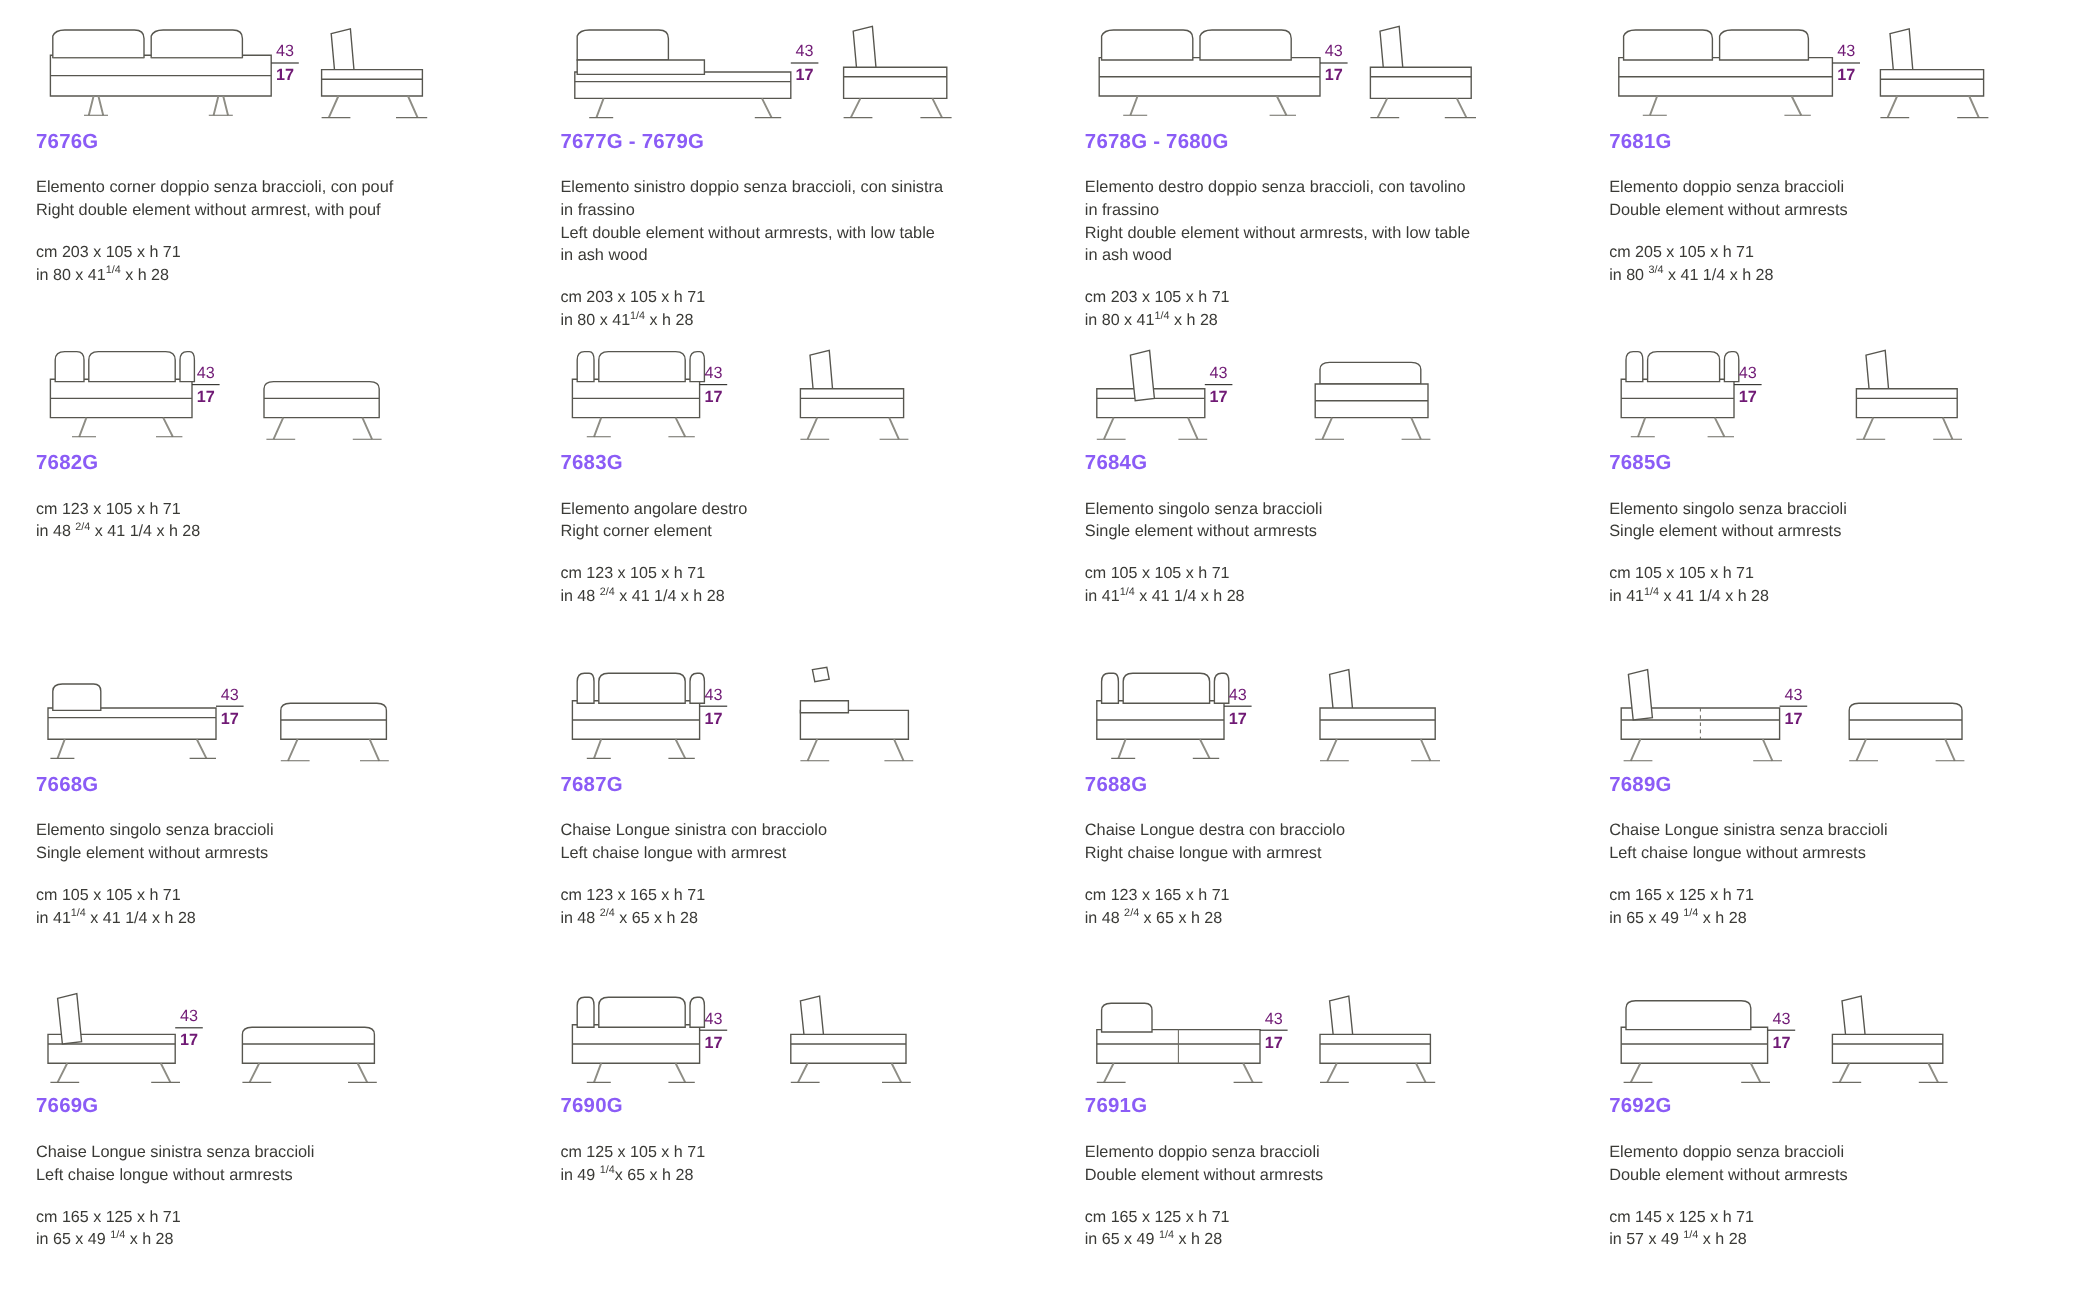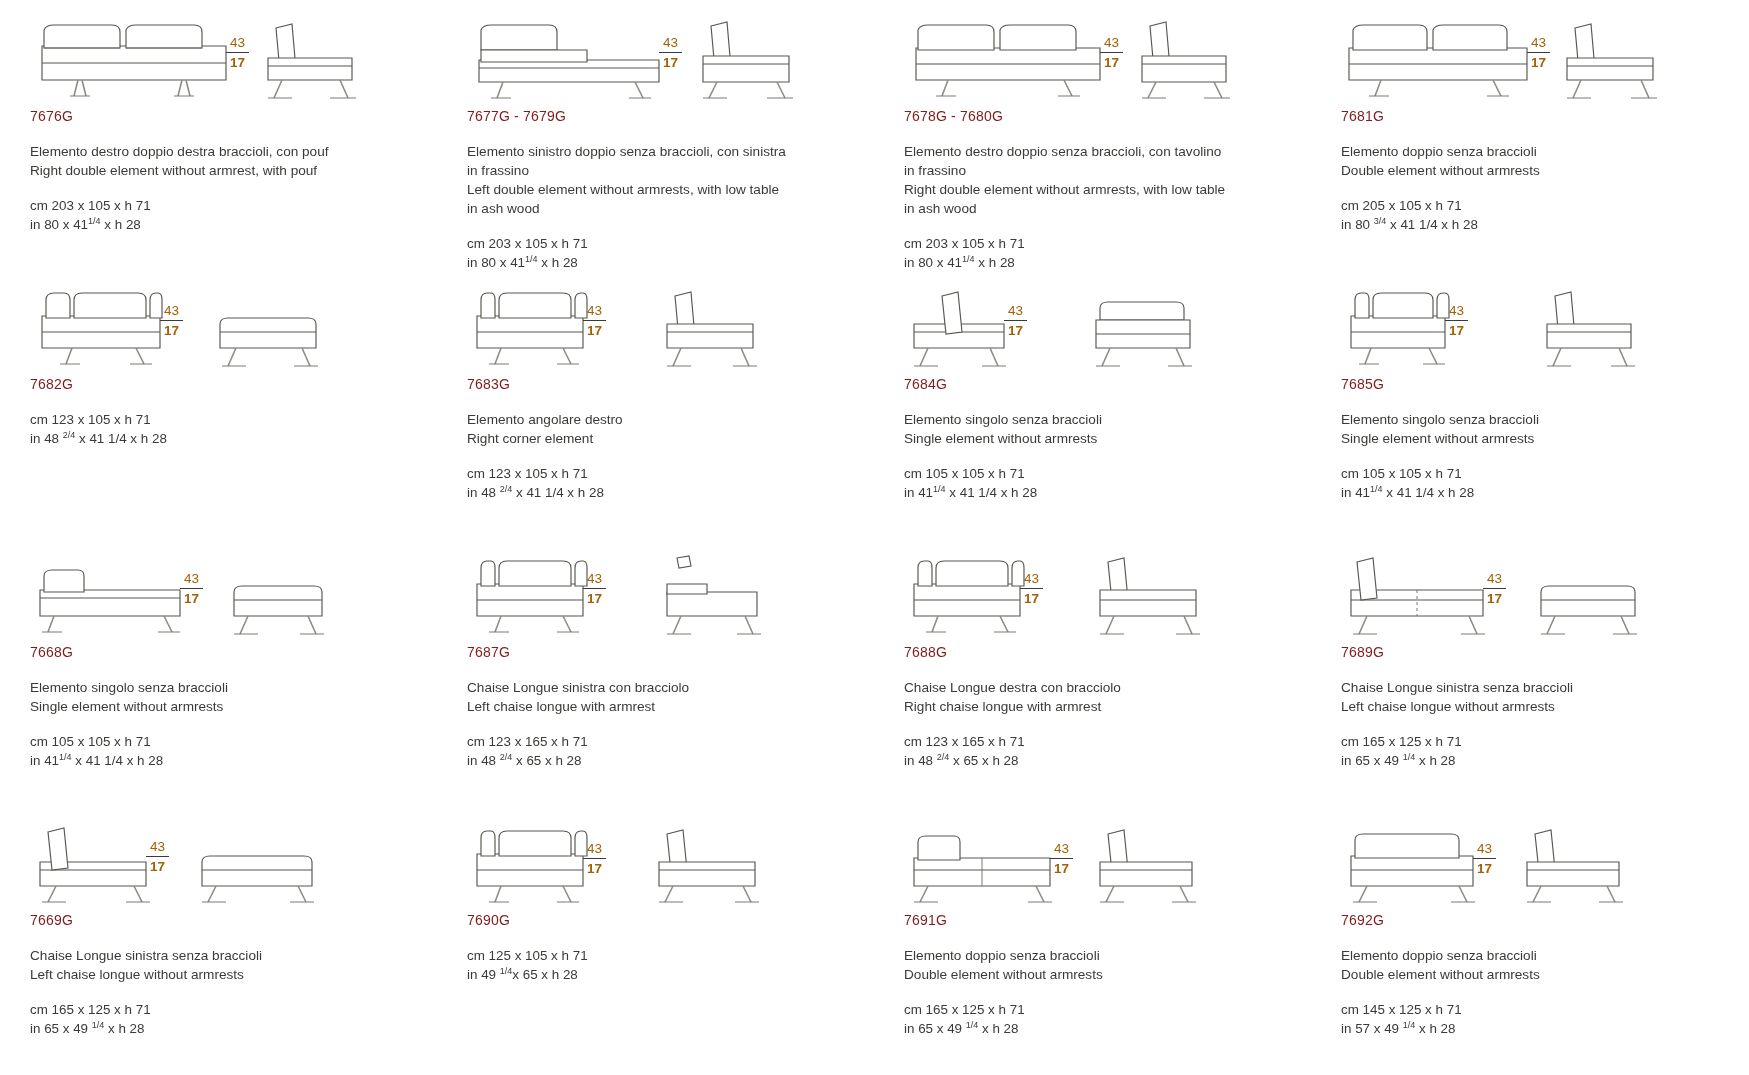--- a/index.html
+++ b/index.html
@@ -28,24 +28,24 @@
   .figure {
     height: 108px;
     position: relative;
     display: flex;
     align-items: flex-end;
   }
   .figure svg {
     display: block;
   }
   .code {
-    font-size: 14px;
-    font-weight: normal;
+    font-size: 17px;
+    font-weight: bold;
     letter-spacing: 0.2px;
-    color: #7f1d1d;
+    color: #8b5cf6;
     margin: 0 0 18px 0;
     white-space: nowrap;
   }
   .desc {
     font-size: 13.6px;
     line-height: 19px;
     color: #3a3a36;
     margin: 0 0 16px 0;
   }
   .desc div { white-space: nowrap; }
@@ -58,21 +58,21 @@
   sup.frac {
     font-size: 9px;
     vertical-align: super;
     line-height: 0;
   }
   .heightmark {
     position: absolute;
     font-size: 13.5px;
     text-align: left;
     line-height: 17px;
-    color: #a16207;
+    color: #701a75;
   }
   .heightmark .top {
     border-bottom: 1px solid #3a3a36;
     padding: 0 4px 1px 4px;
   }
   .heightmark .bot {
     padding: 1px 4px 0 4px;
     font-weight: bold;
   }
   
@@ -102,21 +102,21 @@
         <path class="leg" d="M252 72 L244 90 M310 72 L318 90"></path>
         <path class="lnthin" d="M238 90 L262 90 M300 90 L326 90"></path>
       </svg>
       <div class="heightmark" style="left: 196px; top: 34px;">
         <div class="top">43</div>
         <div class="bot">17</div>
       </div>
     </div>
     <div class="code">7676G</div>
     <div class="desc">
-      <div>Elemento destro doppio destra braccioli, con pouf</div>
+      <div>Elemento corner doppio senza braccioli, con pouf</div>
       <div>Right double element without armrest, with pouf</div>
     </div>
     <div class="dims">
       <div>cm 203 x 105 x h 71</div>
       <div><span>in 80 x 41</span><sup class="frac">1/4</sup><span> x h 28</span></div>
     </div>
   </div>
 
   <div class="cell">
     <div class="figure">

